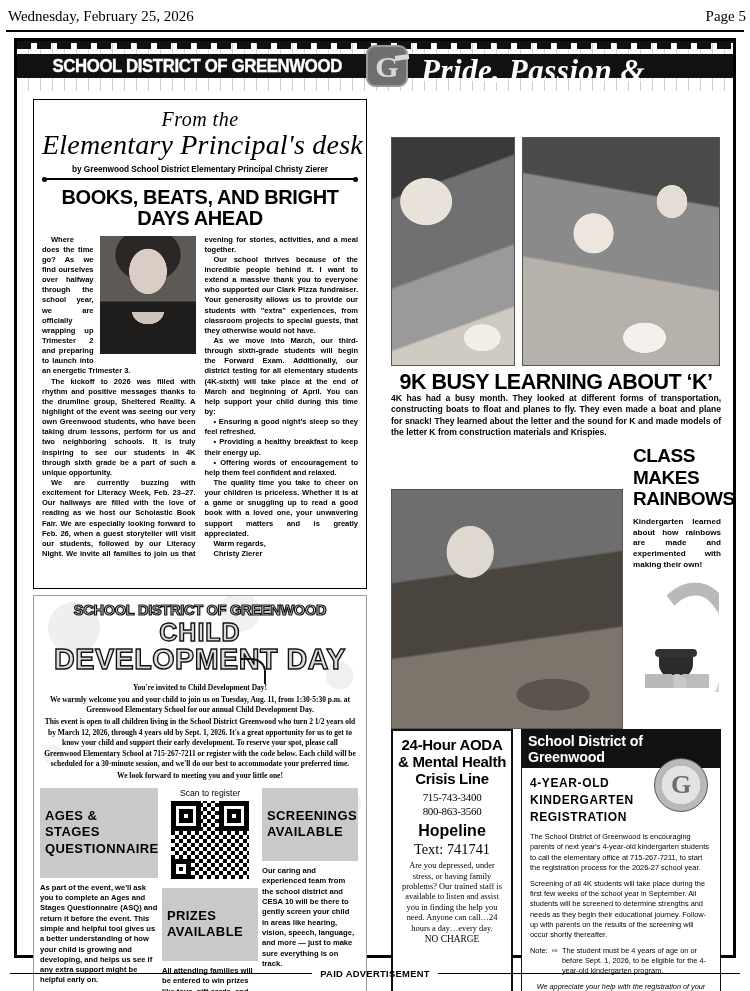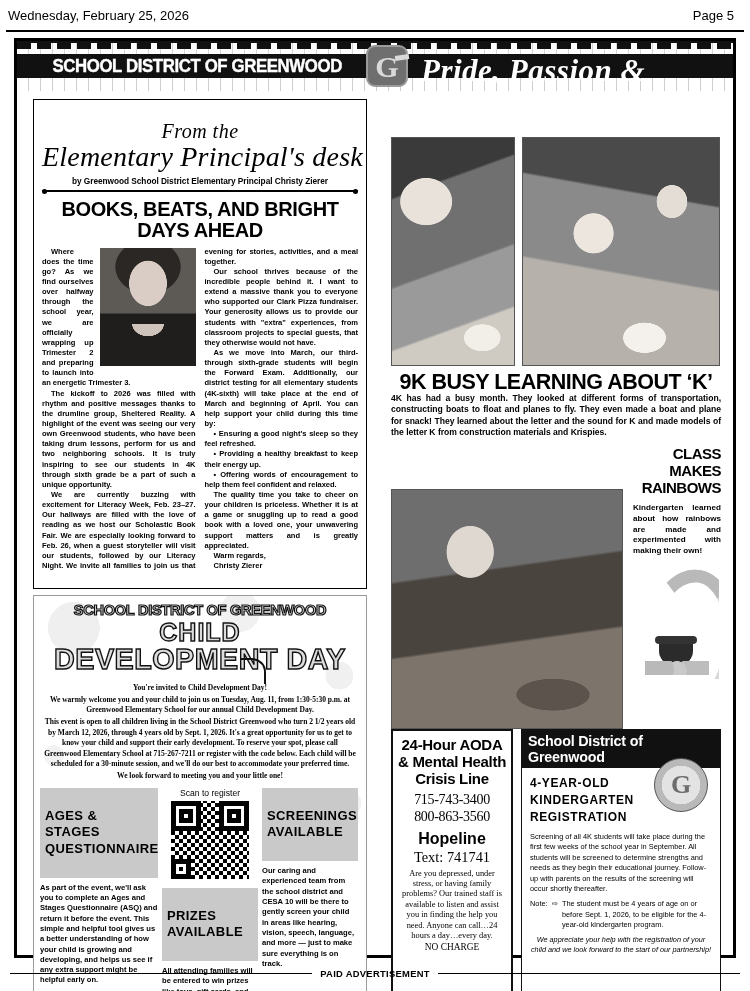--- a/index.html
+++ b/index.html
@@ -6,23 +6,23 @@
   body {
     width: 750px; height: 991px;
     background: #ffffff;
     font-family: "Liberation Sans", sans-serif;
     color: #000;
     overflow: hidden;
     position: relative;
   }
   
   .running-head {
-    position: absolute; top: 8px; left: 8px; right: 16px; height: 22px;
+    position: absolute; top: 8px; left: 8px; right: 4px; height: 22px;
     display: flex; justify-content: space-between; align-items: flex-start;
-    font-family: Liberation Sans, sans-serif; font-size: 13px;
+    font-family: Liberation Serif, serif; font-size: 15px;
   }
   .rule-top { position: absolute; top: 30px; left: 6px; right: 6px;
     border-top: 2px solid #000; }
 
   
   .page-frame {
     position: absolute; top: 38px; left: 14px; width: 722px; height: 920px;
     border: 3px solid #000;
     background: #fff;
   }
@@ -76,21 +76,21 @@
   }
 
   
   .principal-box {
     position: absolute; left: 16px; top: 58px; width: 334px; height: 490px;
     border: 1.5px solid #000; background: #fff; padding: 6px 8px 4px 8px;
   }
   .script-from {
     font-family: "Liberation Serif", serif; font-style: italic;
     font-size: 20px; text-align: center; letter-spacing: 0.5px;
-    margin-top: 14px;
+    margin-top: 2px;
   }
   .script-big {
     font-family: "Liberation Serif", serif; font-style: italic;
     font-size: 28px; text-align: center; line-height: 1.05;
     letter-spacing: 0.2px; margin-top: -1px; white-space: nowrap;
   }
   .byline {
     text-align: center; font-weight: bold; font-size: 8.3px;
     margin-top: 5px; letter-spacing: -0.05px;
   }
@@ -163,21 +163,21 @@
   }
   .body-4k {
     position: absolute; left: 374px; top: 352px; width: 330px;
     font-weight: bold; font-size: 8.6px; line-height: 1.32;
     text-align: justify; letter-spacing: -0.03px;
   }
   .rainbow-col {
     position: absolute; left: 616px; top: 404px; width: 88px;
   }
   .rainbow-head {
-    font-weight: bold; font-size: 15px; text-align: right;
+    font-weight: bold; font-size: 19px; text-align: left;
     line-height: 1.14; letter-spacing: -0.5px;
   }
   .rainbow-body {
     font-weight: bold; font-size: 8.1px; line-height: 1.32;
     text-align: justify; margin-top: 7px;
   }
   .rainbow-art {
     margin: 10px auto 0 auto; width: 84px; height: 112px; position: relative;
     overflow: hidden; background: #fff;
   }
@@ -286,21 +286,21 @@
   
   .aoda {
     position: absolute; left: 374px; top: 688px; width: 122px; height: 266px;
     border: 2px solid #111; background: #fff;
     padding: 6px 5px; text-align: center;
   }
   .aoda-h {
     font-weight: bold; font-size: 15px; line-height: 1.12; letter-spacing: -0.3px;
   }
   .aoda-phone {
-    font-family: "Liberation Serif", serif; font-size: 14px;
+    font-family: "Liberation Serif", serif; font-size: 11px;
     margin-top: 4px; line-height: 1.22; letter-spacing: -0.3px;
   }
   .aoda-hope {
     font-weight: bold; font-size: 16px; margin-top: 4px;
   }
   .aoda-text {
     font-family: "Liberation Serif", serif; font-size: 14.4px; margin-top: 1px;
   }
   .aoda-p {
     font-family: "Liberation Serif", serif; font-size: 8.4px;
@@ -466,20 +466,21 @@
     <div class="aoda-text">Text: 741741</div>
     <div class="aoda-p">Are you depressed, under stress, or having family problems? Our trained staff is available to listen and assist you in finding the help you need. Anyone can call…24 hours a day…every day.</div>
     <div class="aoda-nc">NO CHARGE</div>
   </div>
 
   <div class="reg">
     <div class="reg-band">School District of Greenwood</div>
     <div class="reg-title">4-YEAR-OLD KINDERGARTEN REGISTRATION</div>
     <div class="reg-seal">G</div>
     <div class="reg-body">
+      <p>The School District of Greenwood is encouraging parents of next year's 4-year-old kindergarten students to call the elementary office at 715-267-7211, to start the registration process for the 2026-27 school year.</p>
       <p>Screening of all 4K students will take place during the first few weeks of the school year in September. All students will be screened to determine strengths and needs as they begin their educational journey. Follow-up with parents on the results of the screening will occur shortly thereafter.</p>
       <div class="reg-note">
         <span class="lbl">Note:</span>
         <span>⇨</span>
         <span>The student must be 4 years of age on or before Sept. 1, 2026, to be eligible for the 4-year-old kindergarten program.</span>
       </div>
       <div class="reg-ital">We appreciate your help with the registration of your child and we look forward to the start of our partnership!</div>
 
     </div>
   </div>

